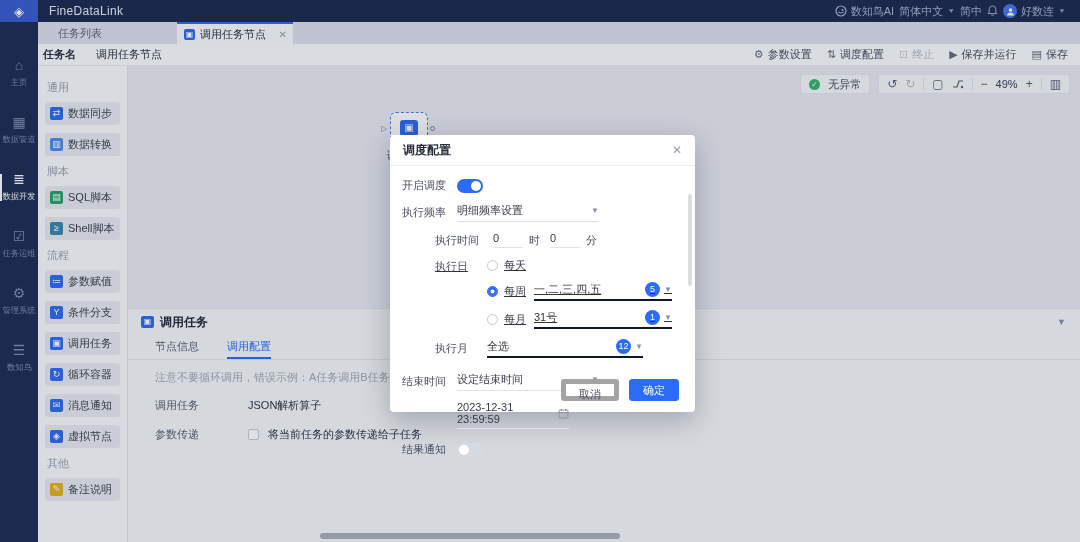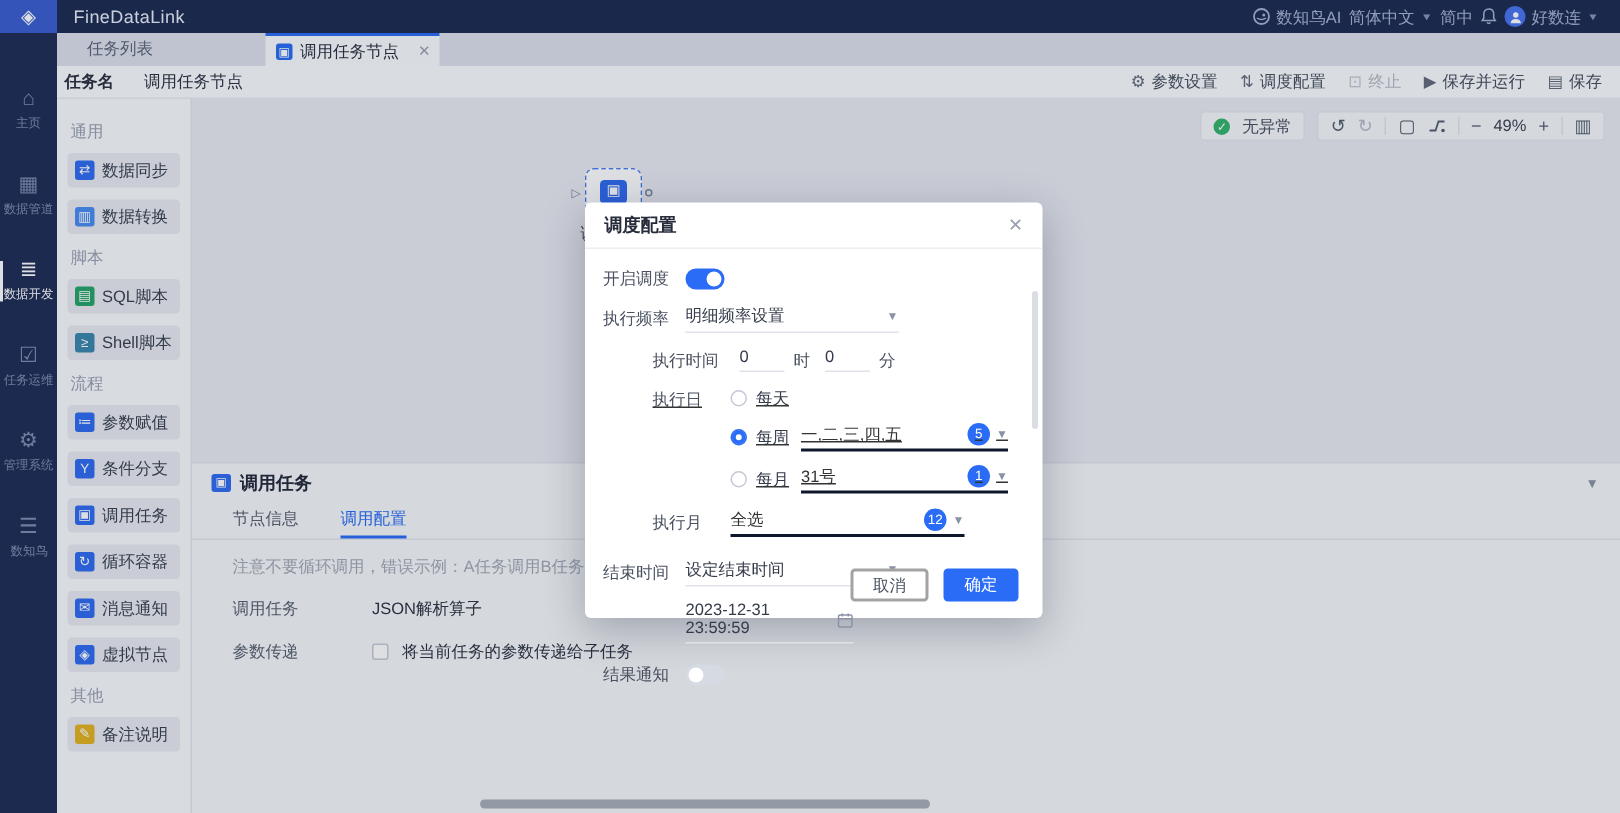--- a/index.html
+++ b/index.html
@@ -117,21 +117,21 @@
   .radio { width:11px; height:11px; border-radius:50%; border:1px solid #c3c8d4; background:#fff; flex:none; margin-right:6px; cursor:pointer; }
   .radio.sel { border-color:#2a6cf5; background:#2a6cf5; box-shadow:inset 0 0 0 2.5px #2a6cf5, inset 0 0 0 5px #fff; }
   .rgroup { display:flex; flex-direction:column; gap:9px; }
   .rrow { display:flex; align-items:center; }
   .rtext { color:#343b4a; margin-right:8px; }
   .rfield { display:flex; align-items:center; border-bottom:2px solid #0f172a; padding-bottom:2px; width:138px; }
   .badge { min-width:15px; height:15px; border-radius:8px; background:#2a6cf5; color:#fff; font-size:9px; line-height:15px; text-align:center; padding:0 2px; margin-left:auto; }
   .badge + .bdd { margin-left:4px; color:#8a93a5; font-size:8px; cursor:pointer; }
   .m-foot { position:absolute; right:16px; bottom:11px; display:flex; gap:10px; }
   .btn { height:22px; padding:0 13px; border-radius:3px; line-height:20px; cursor:pointer; }
-  .btn.ghost { border:2px solid #a3a3a3; color:#4a5160; background:#fff; }
+  .btn.ghost { border:5px solid #a3a3a3; color:#4a5160; background:#fff; }
   .btn.primary { background:#2a6cf5; border:1px solid #2a6cf5; color:#fff; }
   svg { display:block; }
 </style>
 </head>
 <body>
 
 <div class="app">
 
   <div class="hdr">
     <div class="logo">

